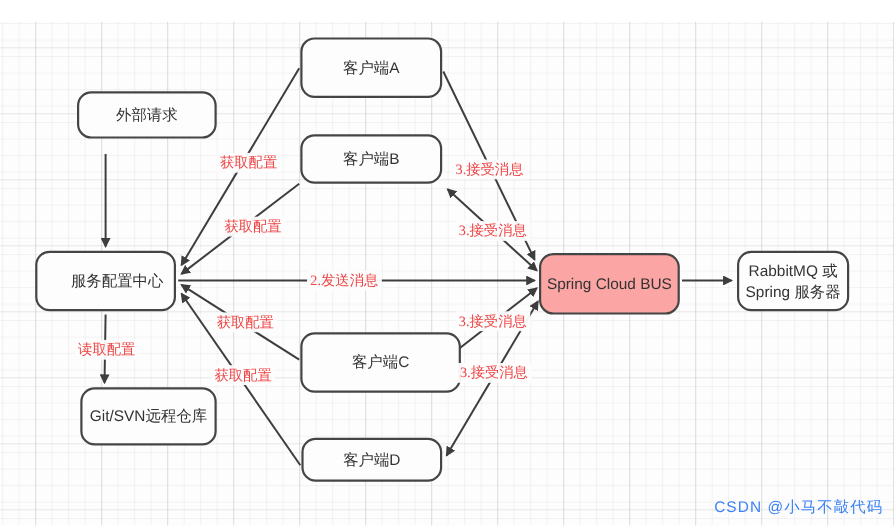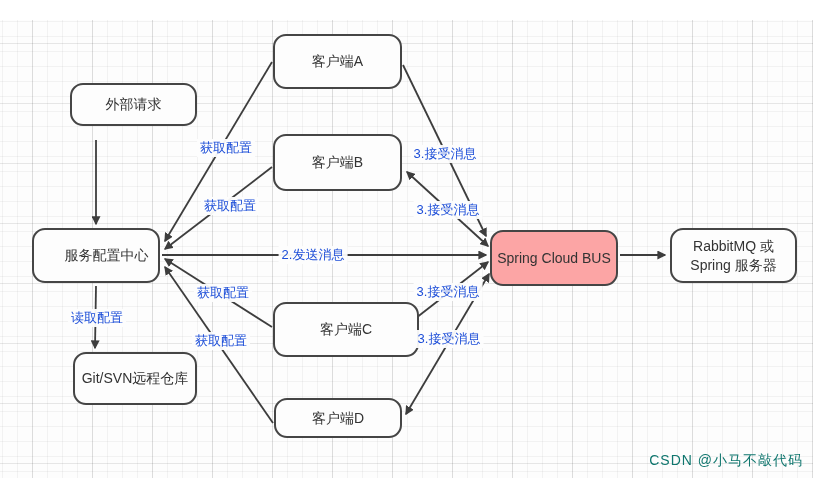--- a/index.html
+++ b/index.html
@@ -31,22 +31,23 @@
     display:flex;align-items:center;justify-content:center;
     text-align:center;
     font-size:14px;color:#333333;font-weight:500;
     line-height:1.35;
   }
   .edge-label{
     position:absolute;
     transform:translate(-50%,-50%);
     background:rgba(253,253,253,0.95);
     padding:0 3px;
-    font-size:13px;color:#1d4ed8;font-weight:500;
+    font-size:13px;color:#ef4444;font-weight:500;
     white-space:nowrap;
+    font-family:Liberation Serif, serif;
   }
   .watermark{
     position:absolute;
     font-size:14px;color:#c9c9c9;
     white-space:nowrap;letter-spacing:1px;
   }
 </style>
 </head>
 <body>
 
@@ -85,37 +86,37 @@
   </div>
 
   <div class="node" style="left:33px;top:352px;width:124px;height:53px;margin-left:40px;">
     <span>Git/SVN远程仓库</span>
   </div>
 
   <div class="node" style="left:273px;top:34px;width:129px;height:55px;">
     <span>客户端A</span>
   </div>
 
-  <div class="node" style="left:273px;top:134px;width:129px;height:57px;">
+  <div class="node" style="left:273px;top:122px;width:129px;height:45px;">
     <span>客户端B</span>
   </div>
 
   <div class="node" style="left:273px;top:302px;width:146px;height:55px;">
     <span>客户端C</span>
   </div>
 
   <div class="node" style="left:274px;top:398px;width:128px;height:40px;">
     <span>客户端D</span>
   </div>
 
   <div class="node" id="bus-node" style="left: 490px; top: 230px; width: 128px; height: 56px; background: #fca5a5;">
     <span>Spring Cloud BUS</span>
   </div>
 
-  <div class="node" style="left:670px;top:228px;width:127px;height:55px;flex-direction:column;">
+  <div class="node" style="left:670px;top:228px;width:102px;height:55px;flex-direction:column;">
     <span>RabbitMQ 或</span>
     <span>Spring 服务器</span>
   </div>
 
 
   <div class="edge-label" style="left:97px;top:318px;">读取配置</div>
 
   <div class="edge-label" style="left:226px;top:148px;">获取配置</div>
 
   <div class="edge-label" style="left:230px;top:206px;">获取配置</div>
@@ -127,15 +128,15 @@
   <div class="edge-label" style="left:313px;top:255px;text-align:center;">2.发送消息</div>
 
   <div class="edge-label" style="left:445px;top:154px;">3.接受消息</div>
 
   <div class="edge-label" style="left:448px;top:210px;">3.接受消息</div>
 
   <div class="edge-label" style="left:448px;top:292px;">3.接受消息</div>
 
   <div class="edge-label" style="left:449px;top:339px;">3.接受消息</div>
 
-  <div class="watermark" style="right: 10px; top: 452px; color: #0f766e;">CSDN @小马不敲代码</div>
+  <div class="watermark" style="right: 10px; top: 452px; color: #3b82f6;">CSDN @小马不敲代码</div>
 
 </div>
 
 </body></html>

